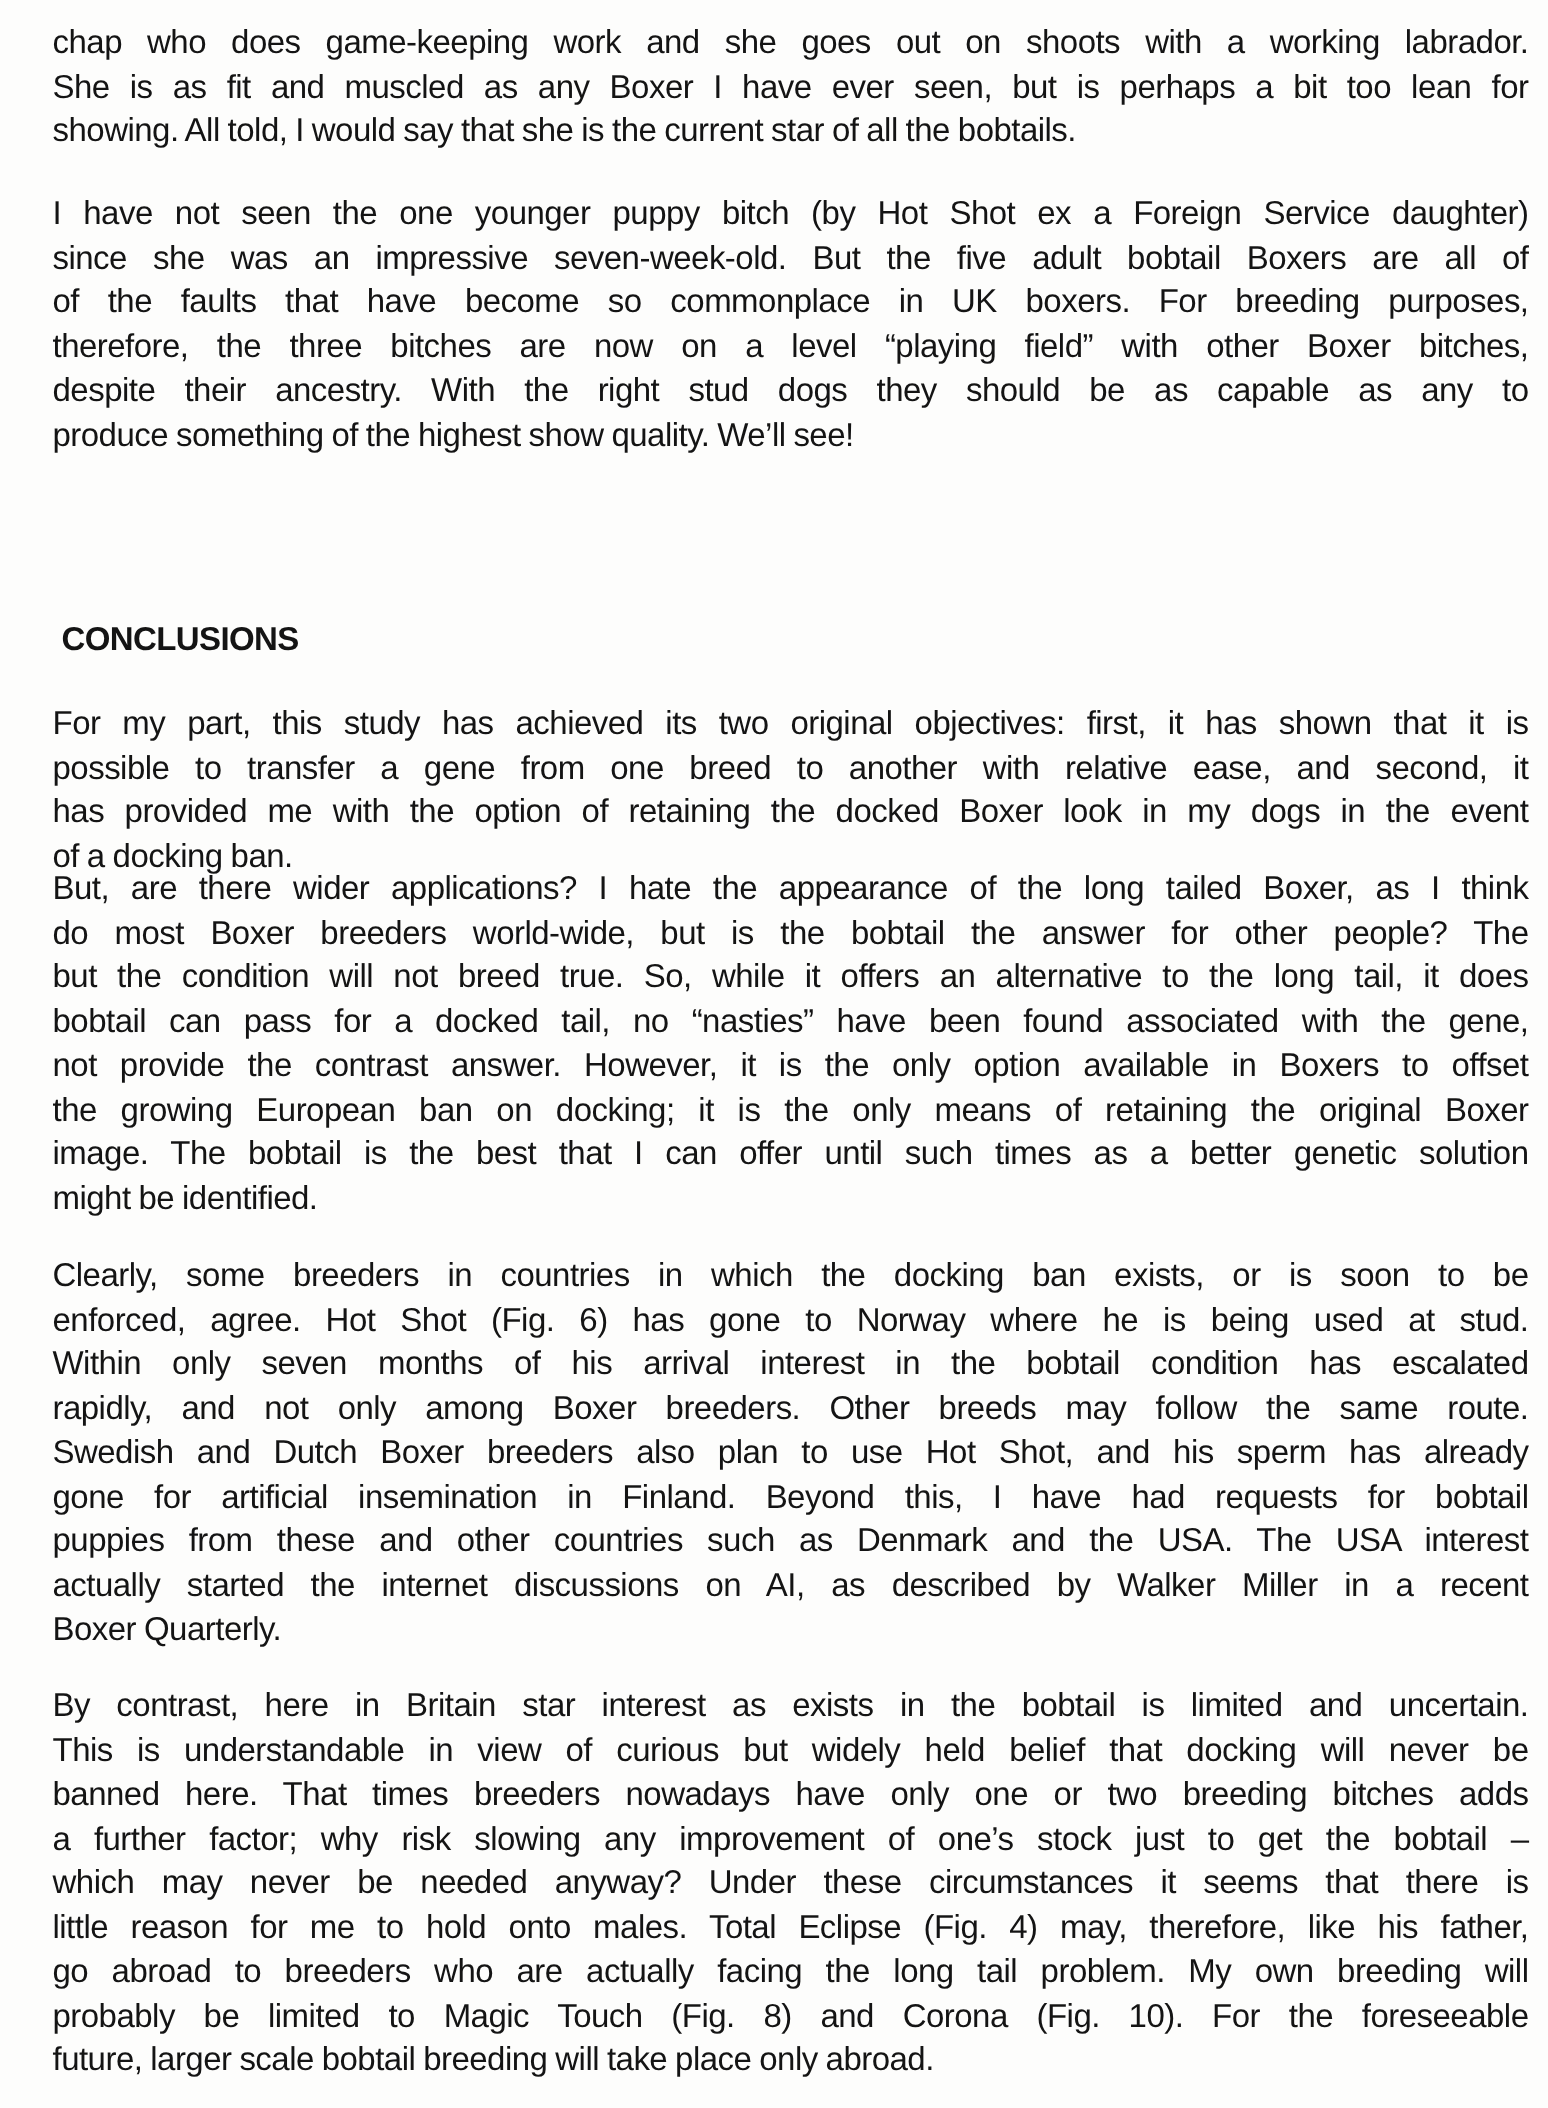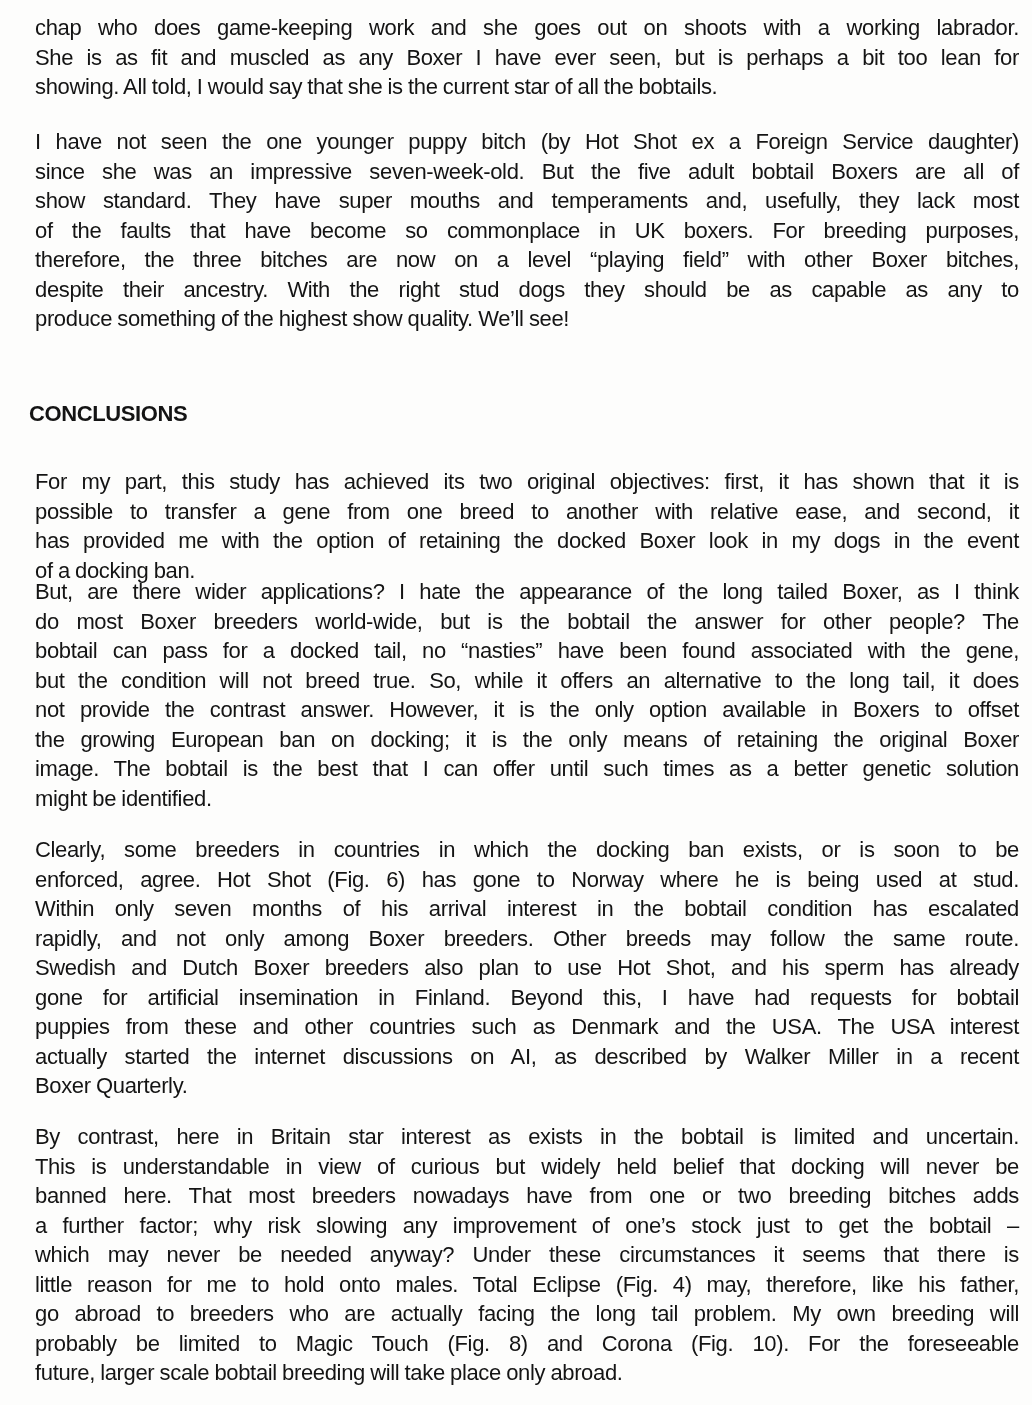--- a/index.html
+++ b/index.html
@@ -39,58 +39,57 @@
     }
     .para .line.last {
       text-align-last: left;
     }
     .heading {
       position: absolute;
       left: 0;
       font-size: 22px;
       font-weight: bold;
       letter-spacing: -0.4px;
-      margin: 4px;
+      margin: 16px;
     }
   </style>
 </head>
 <body>
 
 <div class="page">
 
   <p class="para" style="top:3px;">
     <span class="line">chap who does game-keeping work and she goes out on shoots with a working labrador.</span>
     <span class="line">She is as fit and muscled as any Boxer I have ever seen, but is perhaps a bit too lean for</span>
     <span class="line last">showing. All told, I would say that she is the current star of all the bobtails.</span>
   </p>
 
   <p class="para" style="top:117px;">
     <span class="line">I have not seen the one younger puppy bitch (by Hot Shot ex a Foreign Service daughter)</span>
     <span class="line">since she was an impressive seven-week-old. But the five adult bobtail Boxers are all of</span>
-    <span class="line">show standard. They have super mouths and temperaments and, usefully, they lack most</span>
     <span class="line">of the faults that have become so commonplace in UK boxers. For breeding purposes,</span>
     <span class="line">therefore, the three bitches are now on a level “playing field” with other Boxer bitches,</span>
     <span class="line">despite their ancestry. With the right stud dogs they should be as capable as any to</span>
     <span class="line last">produce something of the highest show quality. We’ll see!</span>
   </p>
 
   <h2 class="heading" style="top:397px;">CONCLUSIONS</h2>
 
   <p class="para" style="top:457px;">
     <span class="line">For my part, this study has achieved its two original objectives: first, it has shown that it is</span>
     <span class="line">possible to transfer a gene from one breed to another with relative ease, and second, it</span>
     <span class="line">has provided me with the option of retaining the docked Boxer look in my dogs in the event</span>
     <span class="line last">of a docking ban.</span>
   </p>
 
   <p class="para" style="top:567px;">
     <span class="line">But, are there wider applications? I hate the appearance of the long tailed Boxer, as I think</span>
     <span class="line">do most Boxer breeders world-wide, but is the bobtail the answer for other people? The</span>
+    <span class="line">but the condition will not breed true. So, while it offers an alternative to the long tail, it does</span>
     <span class="line">bobtail can pass for a docked tail, no “nasties” have been found associated with the gene,</span>
-    <span class="line">but the condition will not breed true. So, while it offers an alternative to the long tail, it does</span>
     <span class="line">not provide the contrast answer. However, it is the only option available in Boxers to offset</span>
     <span class="line">the growing European ban on docking; it is the only means of retaining the original Boxer</span>
     <span class="line">image. The bobtail is the best that I can offer until such times as a better genetic solution</span>
     <span class="line last">might be identified.</span>
   </p>
 
   <p class="para" style="top:825px;">
     <span class="line">Clearly, some breeders in countries in which the docking ban exists, or is soon to be</span>
     <span class="line">enforced, agree. Hot Shot (Fig. 6) has gone to Norway where he is being used at stud.</span>
     <span class="line">Within only seven months of his arrival interest in the bobtail condition has escalated</span>
@@ -98,21 +97,21 @@
     <span class="line">Swedish and Dutch Boxer breeders also plan to use Hot Shot, and his sperm has already</span>
     <span class="line">gone for artificial insemination in Finland. Beyond this, I have had requests for bobtail</span>
     <span class="line">puppies from these and other countries such as Denmark and the USA. The USA interest</span>
     <span class="line">actually started the internet discussions on AI, as described by Walker Miller in a recent</span>
     <span class="line last">Boxer Quarterly.</span>
   </p>
 
   <p class="para" style="top:1112px;">
     <span class="line">By contrast, here in Britain star interest as exists in the bobtail is limited and uncertain.</span>
     <span class="line">This is understandable in view of curious but widely held belief that docking will never be</span>
-    <span class="line">banned here. That most breeders nowadays have from one or two breeding bitches adds</span>
+    <span class="line">banned here. That times breeders nowadays have only one or two breeding bitches adds</span>
     <span class="line">a further factor; why risk slowing any improvement of one’s stock just to get the bobtail –</span>
     <span class="line">which may never be needed anyway? Under these circumstances it seems that there is</span>
     <span class="line">little reason for me to hold onto males. Total Eclipse (Fig. 4) may, therefore, like his father,</span>
     <span class="line">go abroad to breeders who are actually facing the long tail problem. My own breeding will</span>
     <span class="line">probably be limited to Magic Touch (Fig. 8) and Corona (Fig. 10). For the foreseeable</span>
     <span class="line last">future, larger scale bobtail breeding will take place only abroad.</span>
   </p>
 
 </div>
 

